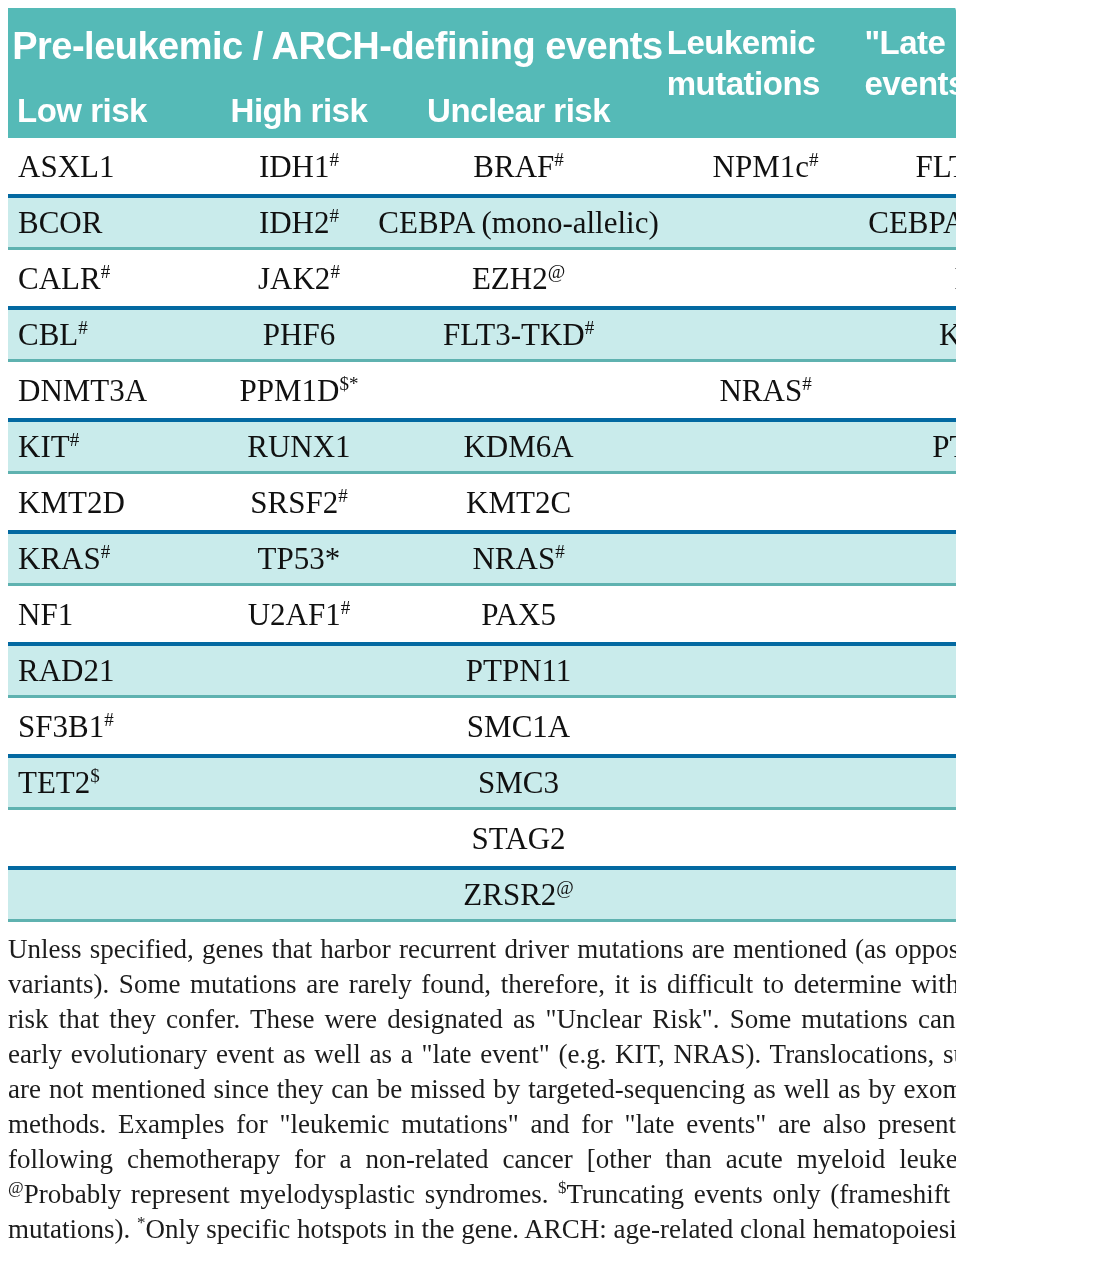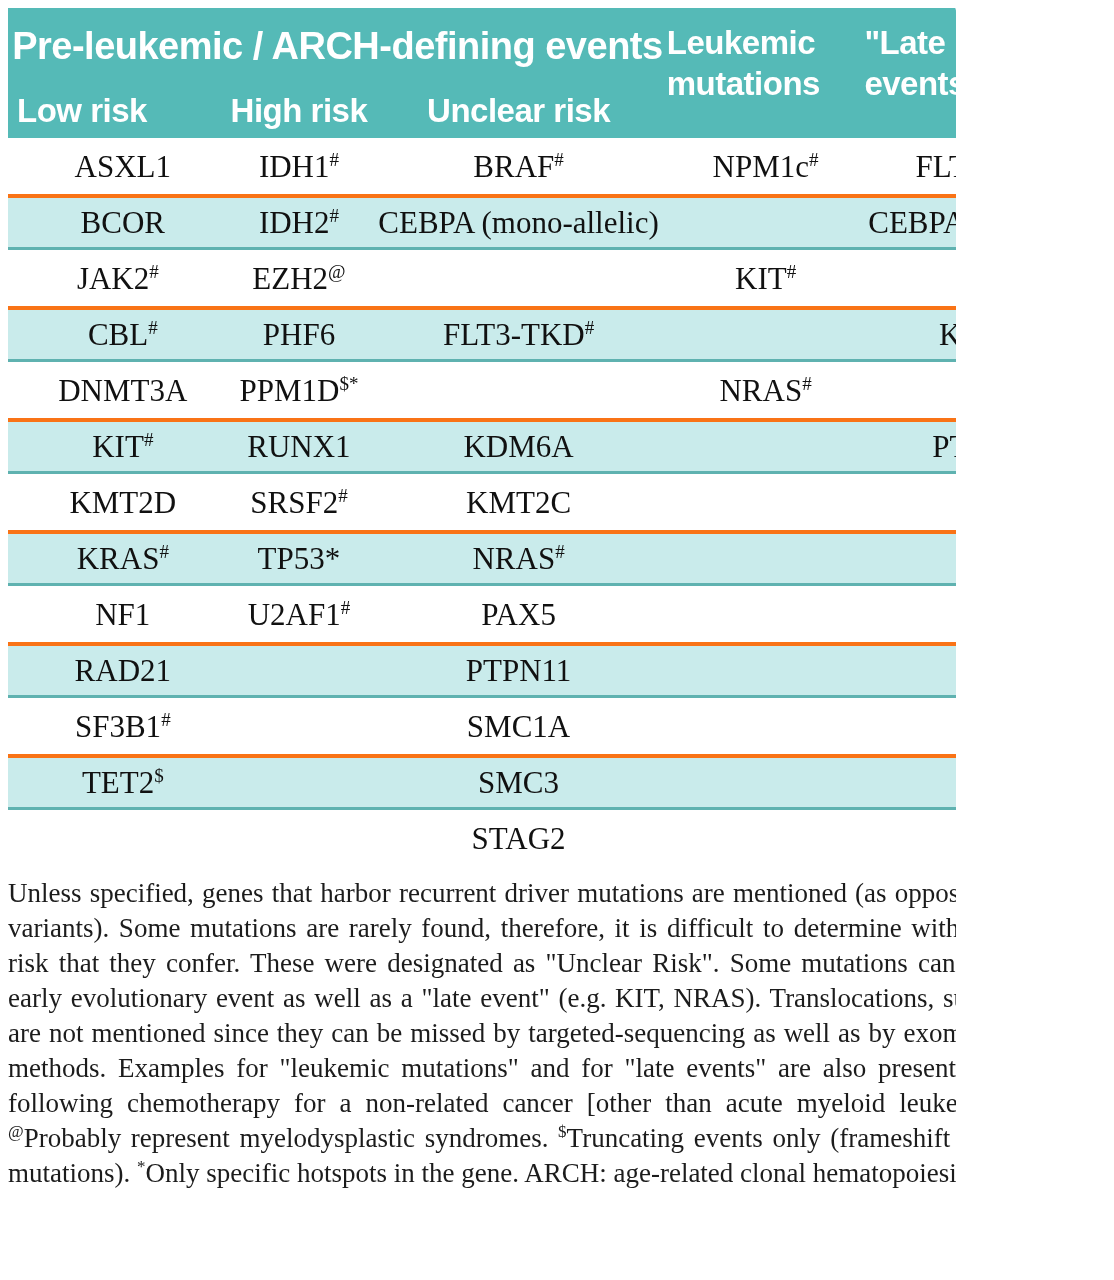--- a/index.html
+++ b/index.html
@@ -35,25 +35,25 @@
   
   .row{
     display:grid;
     grid-template-columns:20% 13% 27% 18% 22%;
     height:56px;
     align-items:center;
     font-size:31px;
   }
   .row.alt{
     background:var(--row-alt);
-    border-top:4px solid #f97316;
+    border-top:4px solid #0369a1;
     border-bottom:3px solid var(--row-border);
   }
   .cell{text-align:center;white-space:nowrap;line-height:1;}
-  .cell.c0{text-align:center;padding-left:10px;}
+  .cell.c0{text-align:left;padding-left:10px;}
   sup{font-size:19px;line-height:0;vertical-align:super;}
   
   .footnote{
     margin-top:10px;
     width:1098px;
     font-size:27px;
     line-height:35px;
     text-align:justify;
     color:#1c1c1c;
   }
@@ -83,20 +83,21 @@
           <div class="cell c4"><span>FLT3-ITD</span><sup>#</sup></div>
         </div>
         <div class="row alt">
           <div class="cell c0"><span>BCOR</span></div>
           <div class="cell c1"><span>IDH2</span><sup>#</sup></div>
           <div class="cell c2"><span>CEBPA (mono-allelic)</span></div>
           <div class="cell c3"></div>
           <div class="cell c4"><span>CEBPA (bi-allelic)</span></div>
         </div>
         <div class="row">
+          <div class="cell c0"><span>CALR</span><sup>#</sup></div>
           <div class="cell c1"><span>JAK2</span><sup>#</sup></div>
           <div class="cell c2"><span>EZH2</span><sup>@</sup></div>
           <div class="cell c3"></div>
           <div class="cell c4"><span>KIT</span><sup>#</sup></div>
         </div>
         <div class="row alt">
           <div class="cell c0"><span>CBL</span><sup>#</sup></div>
           <div class="cell c1"><span>PHF6</span></div>
           <div class="cell c2"><span>FLT3-TKD</span><sup>#</sup></div>
           <div class="cell c3"></div>
@@ -156,16 +157,23 @@
           <div class="cell c3"></div>
           <div class="cell c4"></div>
         </div>
         <div class="row">
           <div class="cell c0"></div>
           <div class="cell c1"></div>
           <div class="cell c2"><span>STAG2</span></div>
           <div class="cell c3"></div>
           <div class="cell c4"></div>
         </div>
+        <div class="row alt">
+          <div class="cell c0"></div>
+          <div class="cell c1"></div>
+          <div class="cell c2"><span>ZRSR2</span><sup>@</sup></div>
+          <div class="cell c3"></div>
+          <div class="cell c4"></div>
+        </div>
       </div>
   </div>
   <p class="footnote" id="footnote">Unless specified, genes that harbor recurrent driver mutations are mentioned (as opposed to specific variants). Some mutations are rarely found, therefore, it is difficult to determine with certainty the risk that they confer. These were designated as "Unclear Risk". Some mutations can appear as an early evolutionary event as well as a "late event" (e.g. KIT, NRAS). Translocations, such as t(8;21) are not mentioned since they can be missed by targeted-sequencing as well as by exome-sequencing methods. Examples for "leukemic mutations" and for "late events" are also presented. <sup>#</sup>Enriched following chemotherapy for a non-related cancer [other than acute myeloid leukemia (AML)]. <sup>@</sup>Probably represent myelodysplastic syndromes. <sup>$</sup>Truncating events only (frameshift and missense mutations). <sup>*</sup>Only specific hotspots in the gene. ARCH: age-related clonal hematopoiesis.</p>
 </div>
 
 </body></html>

